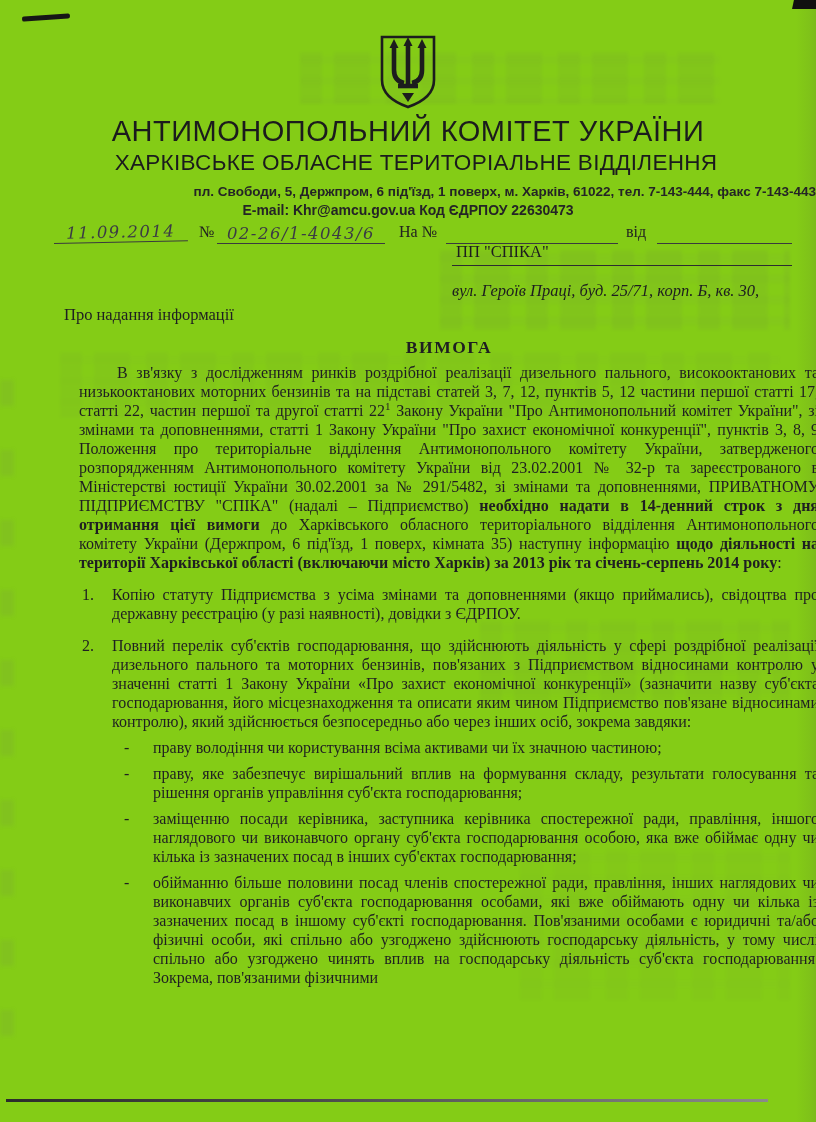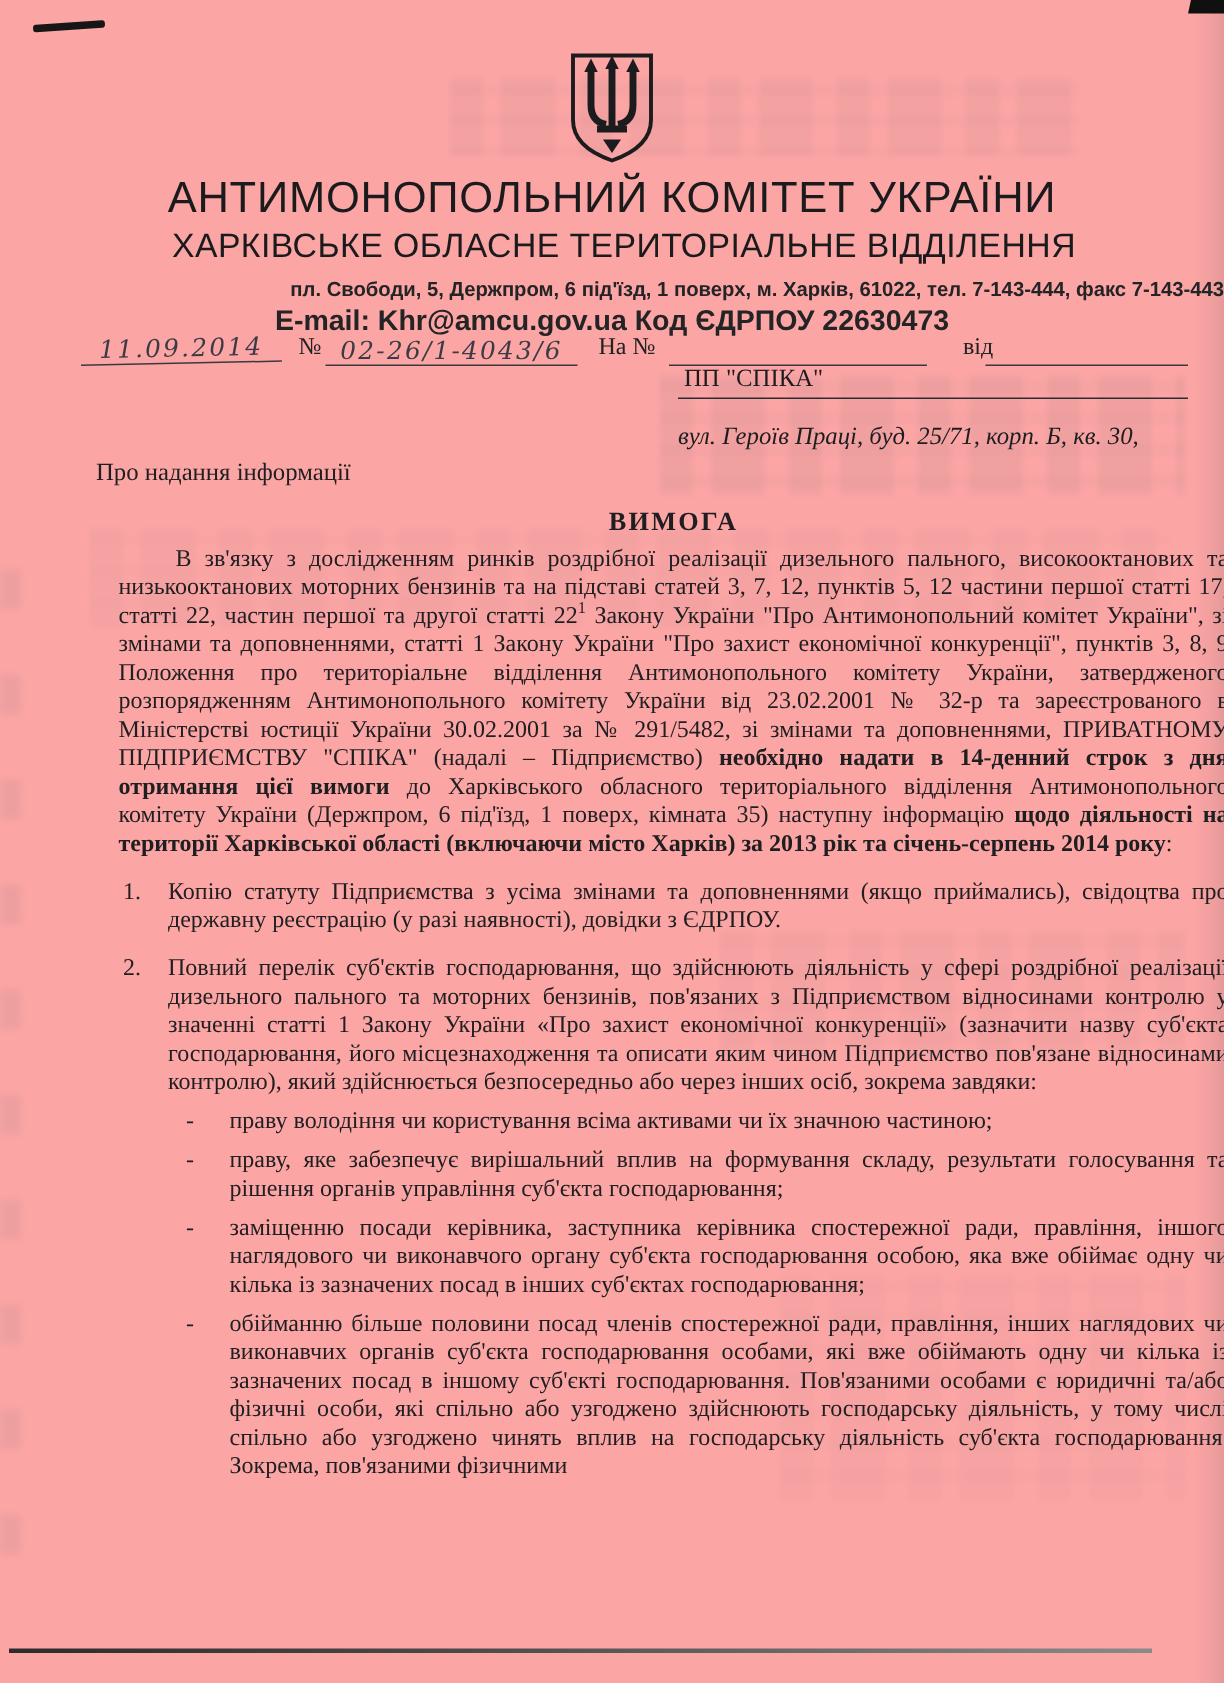--- a/index.html
+++ b/index.html
@@ -1,18 +1,18 @@
 <!DOCTYPE html>
 <html><head>
 <meta charset="utf-8">
 <style>
   html,body{margin:0;padding:0;}
   body{width:816px;height:1122px;overflow:hidden;background:#e9e9e7;}
   .page{
-    position:relative;width:816px;height:1122px;background:#fca5a5;
+    position:relative;width:816px;height:1122px;background:#84cc16;
     overflow:hidden;color:#1f1f22;
     font-family:"Liberation Serif",serif;
   }
   
   .edge-shade{position:absolute;top:0;right:0;width:20px;height:100%;
     background:linear-gradient(90deg,rgba(0,0,0,0) 0%,rgba(60,60,60,0.07) 70%,rgba(60,60,60,0.12) 100%);}
   .left-streaks{position:absolute;top:380px;left:0;width:14px;height:700px;
     background:repeating-linear-gradient(180deg,rgba(110,110,110,0.10) 0 26px,rgba(0,0,0,0) 26px 70px);
     filter:blur(2px);}
   .mark-tl{position:absolute;left:22px;top:15px;width:48px;height:5px;background:#161616;
@@ -26,32 +26,32 @@
       repeating-linear-gradient(90deg,rgba(95,95,100,0.55) 0 22px,rgba(0,0,0,0) 22px 34px,rgba(95,95,100,0.55) 34px 70px,rgba(0,0,0,0) 70px 86px),
       repeating-linear-gradient(180deg,rgba(0,0,0,0) 0 4px,rgba(120,120,125,0.35) 4px 12px,rgba(0,0,0,0) 12px 21px);
     background-blend-mode:multiply;opacity:0.10;}
   
   .letterhead{position:absolute;left:0;top:34px;width:100%;text-align:center;
     font-family:"Liberation Sans",sans-serif;}
   .emblem{display:inline-block;width:62px;height:76px;}
   .org-name{margin:2px 0 0 0;font-size:29px;font-weight:400;letter-spacing:0.5px;color:#1b1b1d;line-height:1.1;}
   .org-branch{margin:2px 0 0 16px;font-size:22.5px;font-weight:400;letter-spacing:0.3px;color:#1b1b1d;line-height:1.15;}
   .addr-line{margin-top:7px;font-size:13.5px;font-weight:bold;color:#242426;line-height:1.35;text-align:right;}
-  .email-line{font-size:19px;font-weight:bold;color:#242426;line-height:1.35;}
+  .email-line{font-size:14px;font-weight:bold;color:#242426;line-height:1.35;}
   
   .ref-row{position:absolute;left:42px;top:218px;width:750px;height:26px;font-size:16px;}
   .ref-row .fld{position:absolute;bottom:0;border-bottom:1.6px solid #3a3a3e;text-align:center;}
   .ref-lbl{position:absolute;bottom:3px;color:#222;}
   .hand{font-family:"DejaVu Serif",serif;font-style:italic;font-size:16.5px;color:#3b3b45;letter-spacing:1.5px;}
   .f-date{left:12px;width:134px;transform:rotate(-1.2deg);transform-origin:left bottom;}
   .l-no{left:157px;}
   .f-num{left:175px;width:168px;}
   .l-nano{left:357px;margin-top:34px;}
   .f-blank1{left:404px;width:172px;}
-  .l-vid{left:600px;}
+  .l-vid{left:584px;}
   .f-blank2{left:615px;width:135px;}
   
   .recipient{position:absolute;left:452px;top:242px;width:340px;font-size:16.5px;}
   .recipient .rname{padding:0 0 3px 4px;border-bottom:1.6px solid #2c2c30;color:#1d1d20;}
   .recipient .raddr{font-style:italic;line-height:1.35;color:#1d1d20;margin-top:14px;}
   
   .subject{position:absolute;left:64px;top:305px;font-size:16.5px;color:#1f1f22;}
   
   .main{position:absolute;left:42px;top:338px;width:740px;font-size:16px;line-height:19px;
     text-align:justify;color:#1f1f22;margin-left:37px;}

